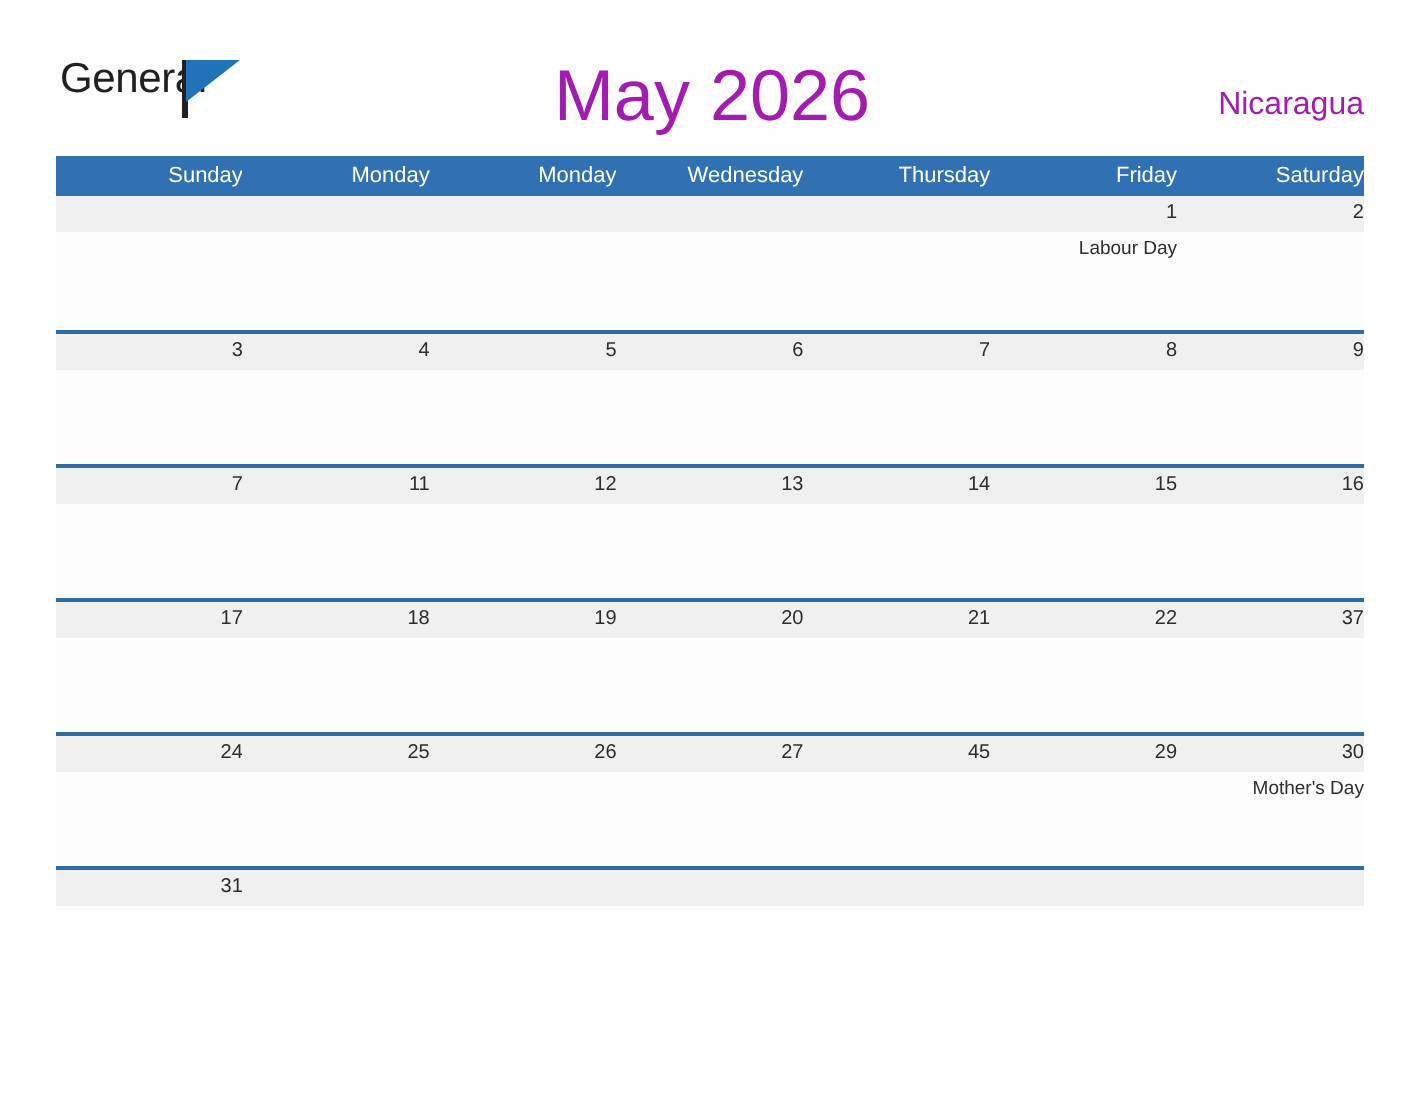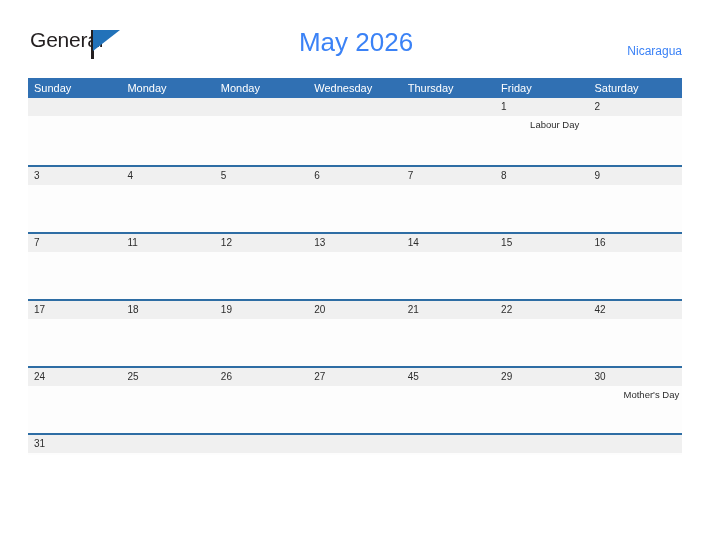--- a/index.html
+++ b/index.html
@@ -76,45 +76,46 @@
     border-bottom: 21px solid transparent;
   }
 
   
   .month-title {
     position: absolute;
     left: 0;
     right: 0;
     top: 28px;
     text-align: center;
-    font-size: 26px;
-    color: #3b82f6;
+    font-size: 36px;
+    color: #a21caf;
     font-family: "Liberation Sans", sans-serif;
     font-weight: normal;
     letter-spacing: 0px;
     line-height: 1.1;
   }
 
   
   .country-name {
     position: absolute;
     right: 30px;
     top: 45px;
-    font-size: 12px;
-    color: #3b82f6;
+    font-size: 16px;
+    color: #a21caf;
     font-family: "Liberation Sans", sans-serif;
     line-height: 1;
   }
 
   
   .calendar {
     position: absolute;
     left: 28px;
     top: 78px;
     width: 654px;
+    text-align: right;
   }
 
   .weekday-row {
     display: flex;
     background: #3070b3;
     height: 20px;
   }
   .weekday-cell {
     flex: 1 1 0;
     color: #ffffff;
@@ -343,21 +344,21 @@
         </div>
         <div class="day-cell">
           <span class="day-number">21</span>
           <span class="event"></span>
         </div>
         <div class="day-cell">
           <span class="day-number">22</span>
           <span class="event"></span>
         </div>
         <div class="day-cell">
-          <span class="day-number">42</span>
+          <span class="day-number">37</span>
           <span class="event"></span>
         </div>
       </div>
     </div>
 
     <div class="week-row">
       <div class="day-band"></div>
       <div class="days">
         <div class="day-cell">
           <span class="day-number">24</span>

